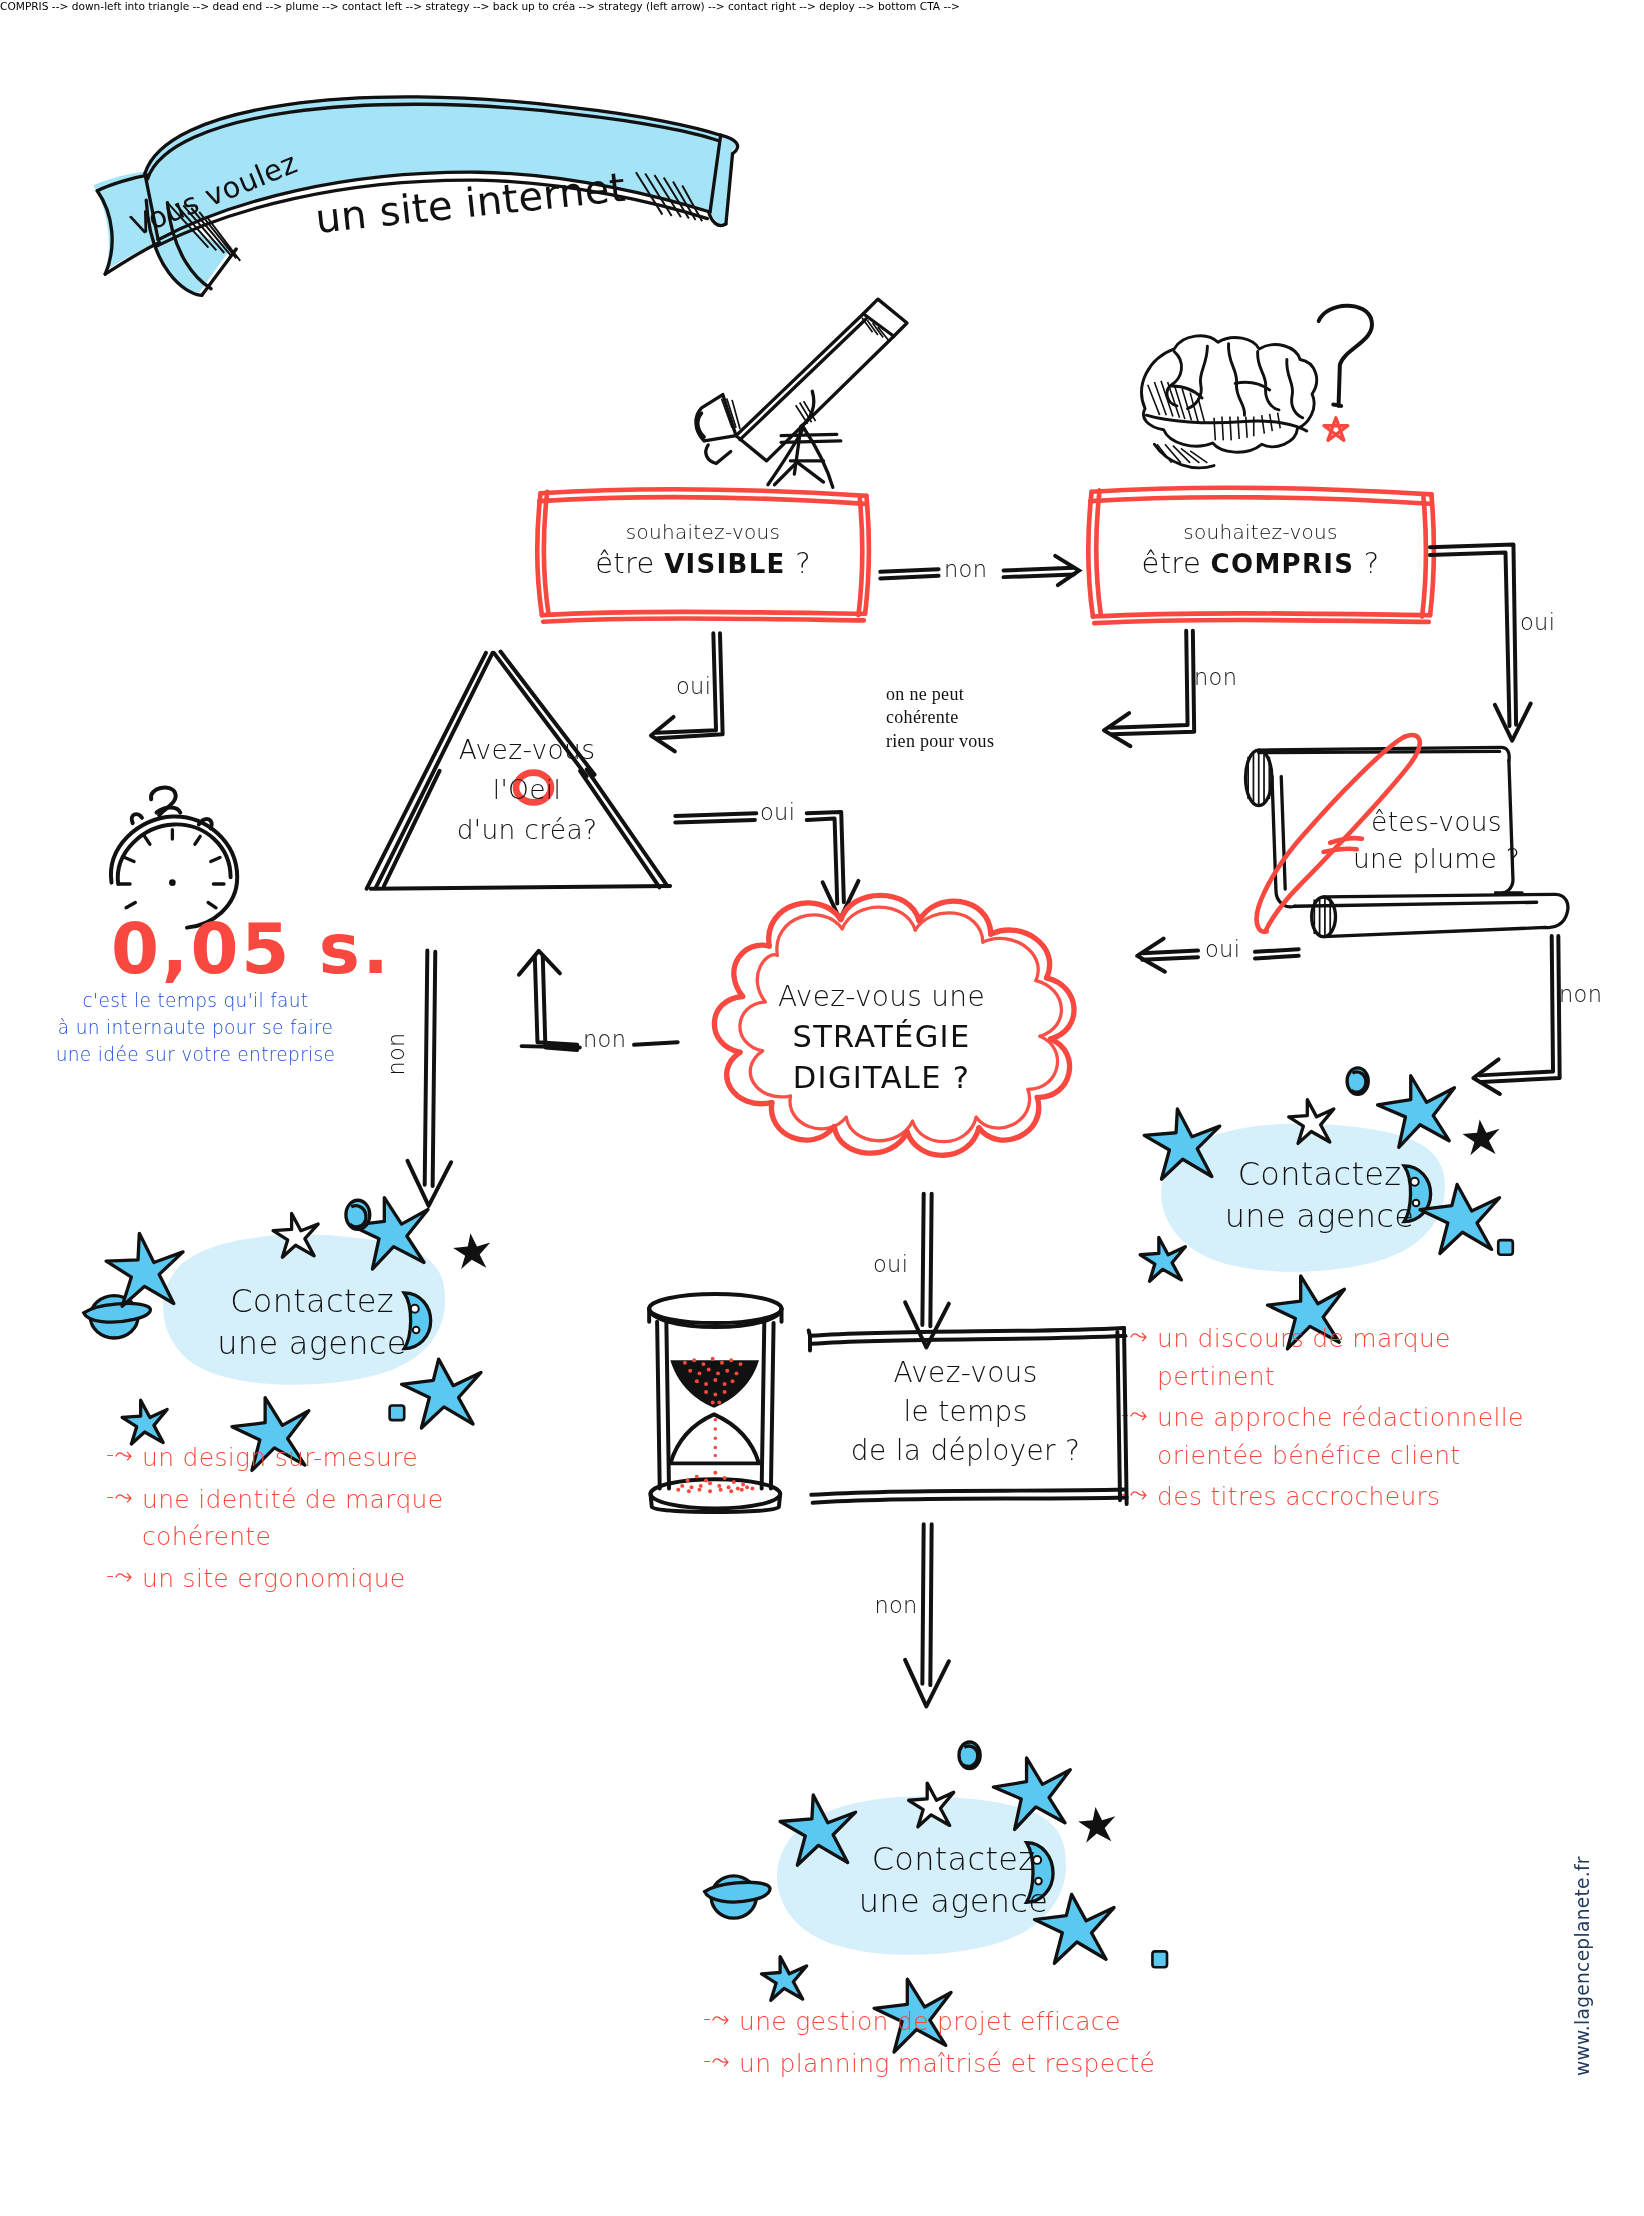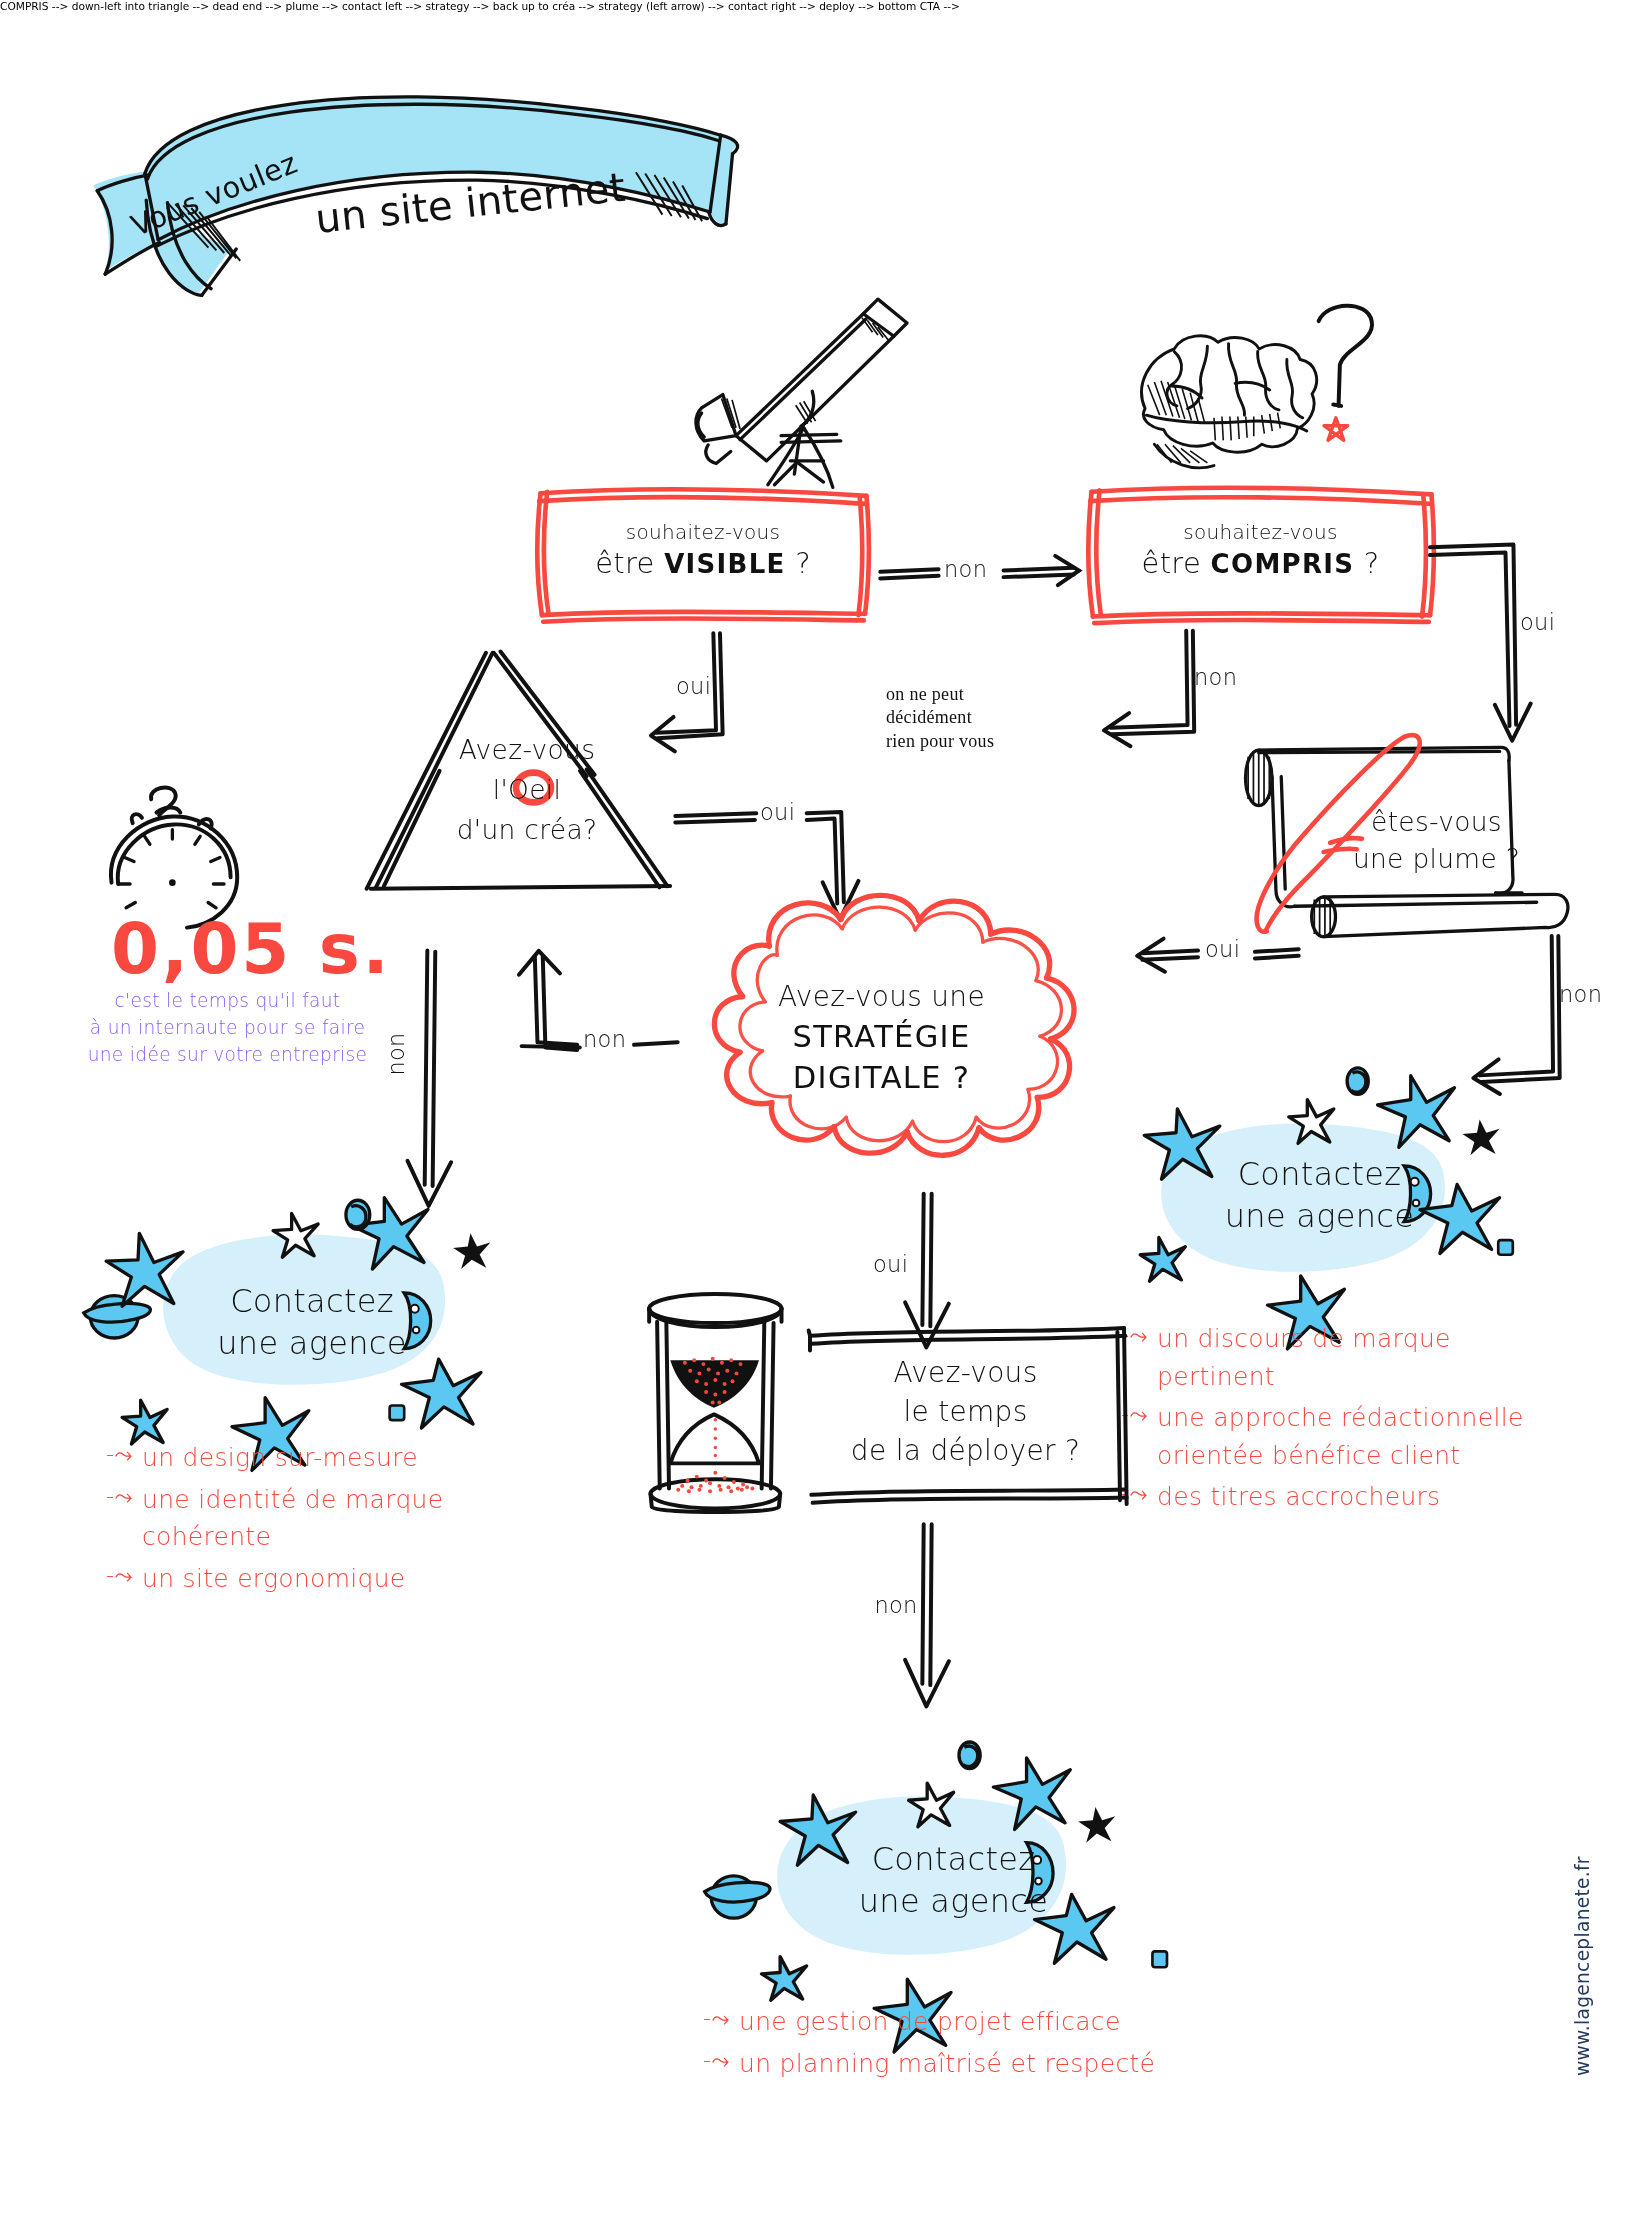--- a/index.html
+++ b/index.html
@@ -39,21 +39,21 @@
   .cloud-text{font-size:28px;line-height:1.35;text-align:center;color:#111;}
   .cloud-text .big{font-weight:400;letter-spacing:1.3px;font-size:30.5px;display:block;}
 
   .scroll-text{font-size:26.5px;line-height:1.4;text-align:center;color:#111;}
 
   .deploy-text{font-size:28px;line-height:1.4;text-align:center;color:#111;}
 
   .blob-text{font-size:32px;line-height:1.3;text-align:center;color:#111;}
 
   .bignum{font-size:69px;color:#f8483f;font-weight:700;letter-spacing:2.7px;}
-  .smallnote{font-size:18.6px;color:#8b5cf6;line-height:1.45;text-align:center;margin-left:32px;}
+  .smallnote{font-size:18.6px;color:#1d4ed8;line-height:1.45;text-align:center;}
 
   .bullets{color:#f8483f;font-size:25px;line-height:1.5;}
   .bullets .row{display:flex;gap:9.3px;align-items:flex-start;margin-bottom:4px;}
   .bullets .arrow{flex:0 0 auto;color:#f8483f;font-size:22.5px;line-height:1.35;}
   .bullets .txt{flex:1 1 auto;}
 
   .watermark{
     color:#223a5e;font-size:18.6px;letter-spacing:0.3px;white-space:nowrap;
     transform:rotate(-90deg);transform-origin:left top;
   }
@@ -241,21 +241,21 @@
         <path d="M6 36 L120 32 L126 294"></path>
         <path d="M104 262 L130 316 L158 260"></path>
       </g>
     </svg>
     <span class="abs hand yn" style="left:94px;top:78px;">oui</span>
   </div>
 
   
   <div class="abs hand note" style="left:886px;top:683px;width:212px;">
     <div>on ne peut</div>
-    <div>décidément</div>
+    <div>cohérente</div>
     <div>rien pour vous</div>
   </div>
 
   
   <div class="abs" style="left:361px;top:633px;width:332px;height:265px;">
     <svg class="abs" style="left:0;top:0;" width="332" height="265" viewBox="0 0 500 400">
       <g fill="none" stroke="#111" stroke-width="6" stroke-linecap="round" stroke-linejoin="round">
         <path d="M198 30 L22 384"></path>
         <path d="M188 30 L8 386"></path>
         <path d="M200 30 L340 216"></path>

